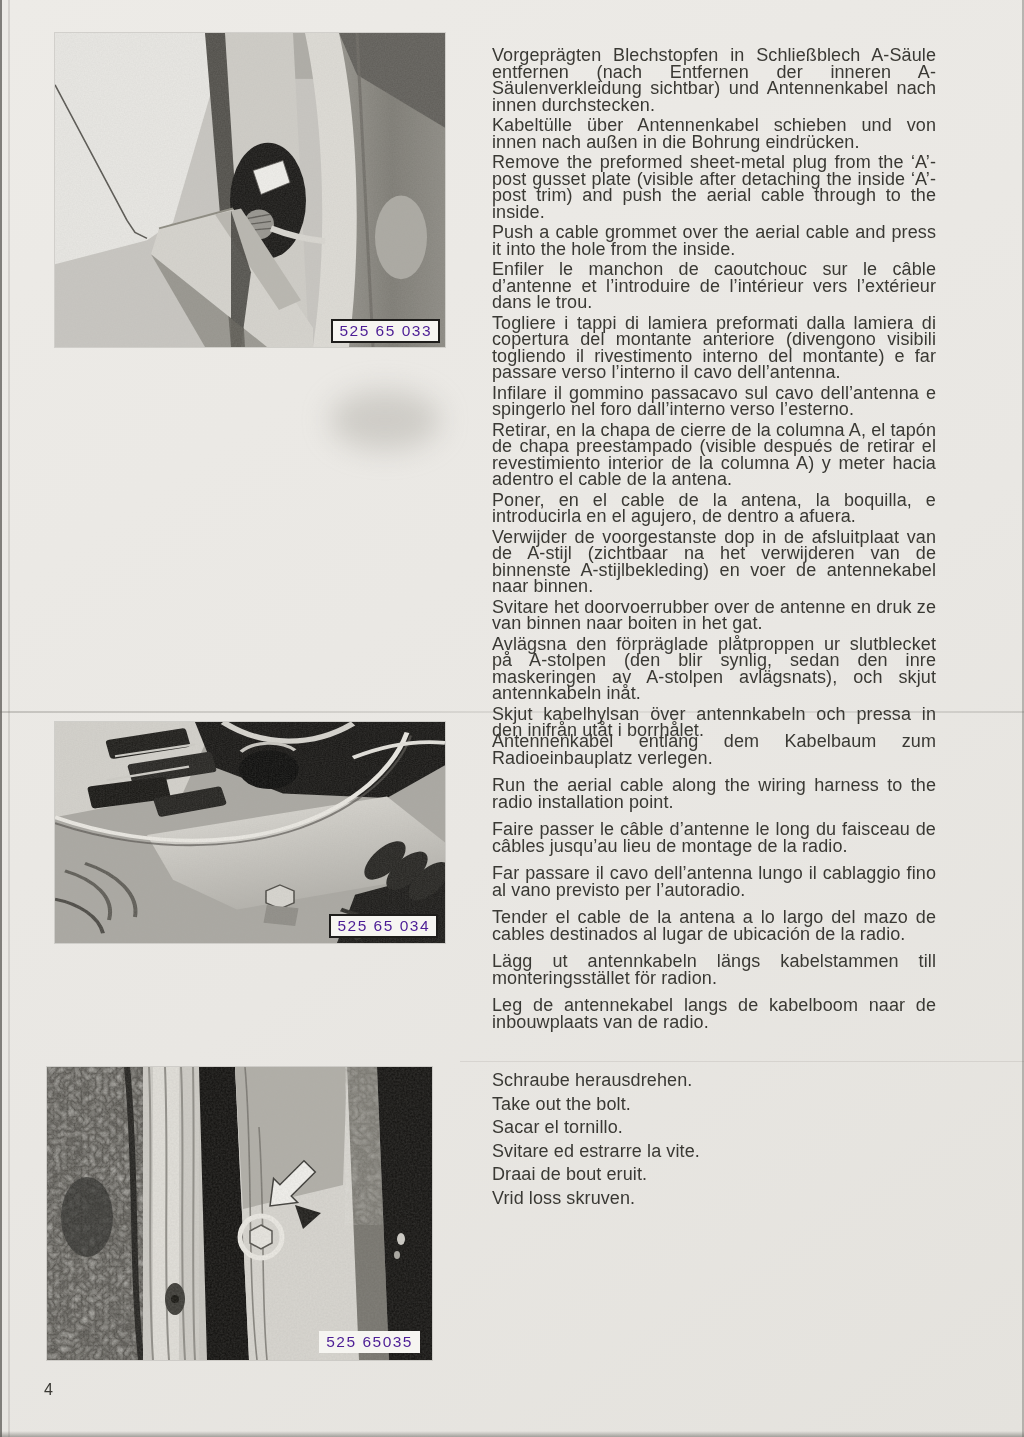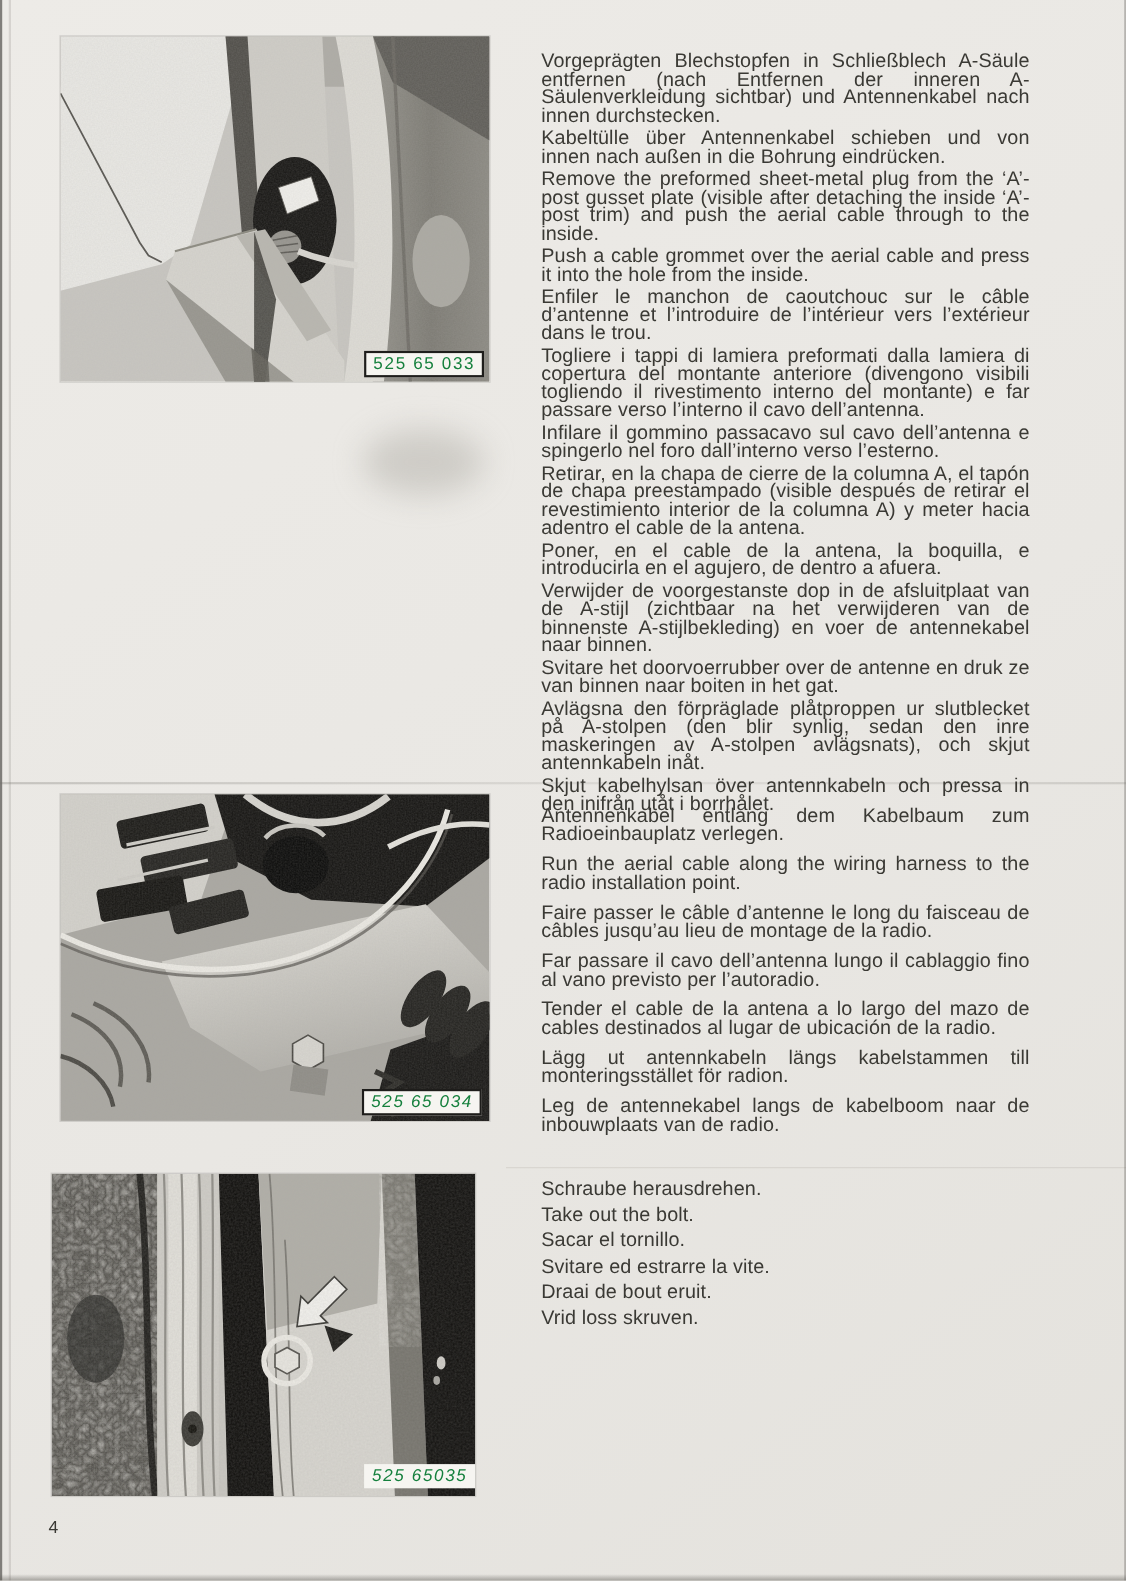--- a/index.html
+++ b/index.html
@@ -22,31 +22,31 @@
   .crease-1{position:absolute;left:0;top:711px;width:100%;height:2px;
     background:linear-gradient(to right,rgba(110,108,102,0.30),rgba(110,108,102,0.10) 60%,rgba(110,108,102,0.22));}
   .crease-2{position:absolute;left:460px;top:1061px;width:564px;height:1px;background:rgba(110,108,102,0.14);}
   .smudge{position:absolute;left:330px;top:390px;width:110px;height:60px;border-radius:50%;
     background:rgba(165,163,156,0.4);filter:blur(14px);}
 
   
   figure.photo{position:absolute;margin:0;padding:0;box-shadow:0 0 0 1px rgba(90,88,83,0.18);}
   figure.photo svg{display:block;width:100%;height:100%;}
   .photo-1{left:55px;top:33px;width:390px;height:314px;}
-  .photo-2{left:55px;top:722px;width:390px;height:297px;font-style:italic;}
+  .photo-2{left:55px;top:722px;width:390px;height:221px;}
   .photo-3{left:47px;top:1067px;width:385px;height:293px;}
   .photo-label{
     position:absolute;
-    background:#f6f5f1;color:#15803d;
+    background:#f6f5f1;color:#4c1d95;
     font-size:15.5px;letter-spacing:1.5px;line-height:20px;
     padding:0 6px;white-space:nowrap;
   }
   .photo-1 .photo-label{right:5px;bottom:4px;border:2px solid #1e1d1b;}
   .photo-2 .photo-label{right:7px;bottom:5px;border:2px solid #1e1d1b;}
-  .photo-3 .photo-label{right:0;bottom:7px;border:0;padding:1px 7px;font-style:italic;}
+  .photo-3 .photo-label{right:12px;bottom:7px;border:0;padding:1px 7px;}
 
   
   section.textcol{position:absolute;left:488px;width:452px;}
   .block-1{top:43px;}
   .block-2{top:729px;}
   .block-3{top:1068px;}
   .textcol p{
     margin:4px;
     font-size:18px;line-height:16.5px;letter-spacing:0.1px;
     color:#3a3934;

